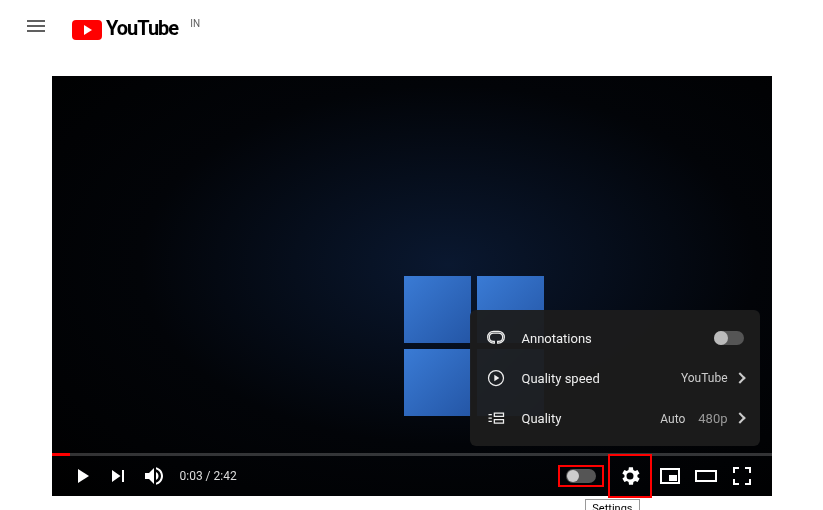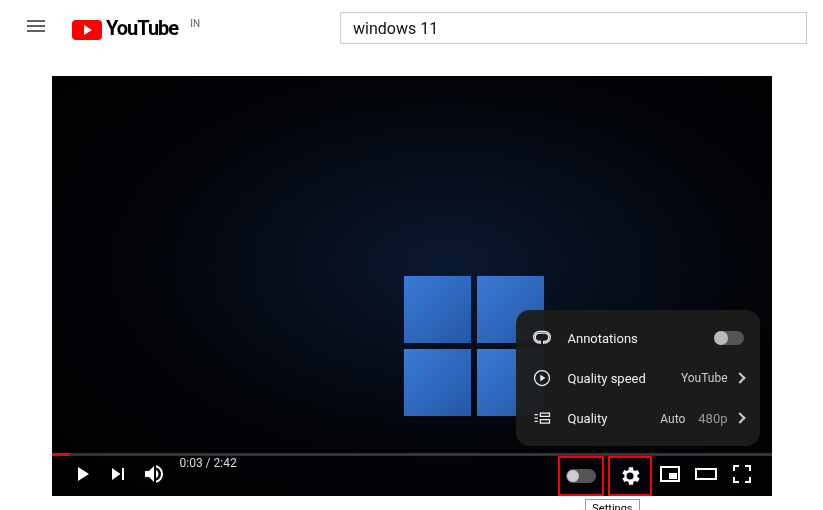--- a/index.html
+++ b/index.html
@@ -13,31 +13,31 @@
 .logo-icon::after{content:"";border-left:8px solid #fff;border-top:5px solid transparent;border-bottom:5px solid transparent;margin-left:2px}
 .logo-text{font-size:20px;font-weight:bold;letter-spacing:-1px}
 .country{font-size:10px;color:#606060;margin-left:12px;margin-top:-10px}
 .search-box{margin-left:140px;flex:1;max-width:500px;height:32px;border:1px solid #ccc;padding:4px 12px;font-size:16px;color:#111}
 .player-wrap{display:flex;justify-content:center;padding:20px 0 0}
 .player{width:720px;height:420px;background:#000;position:relative;background:radial-gradient(ellipse at 55% 45%,#0a1830 0%,#020408 55%,#000 100%)}
 .win-logo{position:absolute;left:352px;top:200px;width:140px;height:140px;display:grid;grid-template-columns:1fr 1fr;grid-template-rows:1fr 1fr;gap:6px}
 .win-logo div{background:linear-gradient(135deg,#3a7bd5,#2456a6)}
 .progress-bar{position:absolute;bottom:40px;left:0;right:0;height:3px;background:rgba(255,255,255,0.2)}
 .progress-fill{height:100%;width:18px;background:#ff0000}
-.controls{position:absolute;bottom:0;left:0;right:0;height:40px;display:flex;padding:0 12px;color:#fff}
+.controls{position:absolute;bottom:0;left:0;right:0;height:40px;display:flex;align-items:center;padding:0 12px;color:#fff}
 .ctrl-btn{width:36px;height:36px;display:flex;align-items:center;justify-content:center;cursor:pointer}
 .ctrl-btn svg{width:24px;height:24px;fill:#fff}
 .time{font-size:12px;margin-left:8px;color:#ddd}
 .spacer{flex:1}
 .highlight-box{border:2px solid #ff0000;display:flex;align-items:center;padding:2px}
 .mini-toggle{width:30px;height:14px;background:#555;border-radius:8px;position:relative;margin:0 4px}
 .mini-toggle::after{content:"";position:absolute;width:12px;height:12px;background:#ccc;border-radius:50%;top:1px;left:1px}
 .mini-toggle .bars{position:absolute;left:3px;top:3px;display:flex;gap:1px}
 .mini-toggle .bars span{width:1.5px;height:8px;background:#888}
-.settings-menu{position:absolute;right:12px;bottom:50px;width:244px;background:rgba(28,28,28,0.95);border-radius:14px;padding:8px 0}
+.settings-menu{position:absolute;right:12px;bottom:50px;width:290px;background:rgba(28,28,28,0.95);border-radius:6px;padding:8px 0}
 .menu-row{display:flex;align-items:center;padding:10px 16px;color:#eee;font-size:13px;cursor:pointer}
 .menu-row svg{width:20px;height:20px;fill:#eee;margin-right:16px}
 .menu-row .label{flex:1}
 .menu-row .value{color:#ccc;font-size:12px;margin-right:8px}
 .menu-row .sub{color:#999;font-size:13px;margin-left:10px}
 .chevron{width:8px;height:8px;border-top:2px solid #ccc;border-right:2px solid #ccc;transform:rotate(45deg)}
 .toggle{width:30px;height:14px;background:#555;border-radius:8px;position:relative}
 .toggle::after{content:"";position:absolute;width:14px;height:14px;background:#bbb;border-radius:50%;top:0;left:0}
 .tooltip{position:absolute;bottom:-22px;right:132px;background:#fff;border:1px solid #999;padding:2px 6px;font-size:11px;color:#000}
 </style>
@@ -50,21 +50,20 @@
         <path d="M3 18h18v-2H3v2zm0-5h18v-2H3v2zm0-7v2h18V6H3z" fill="#606060"></path>
       </svg>
   </div>
   <div class="logo-area">
     <div class="logo">
       <div class="logo-icon"></div>
       <span class="logo-text">YouTube</span>
     </div>
     <span class="country">IN</span>
   </div>
-  <input class="search-box" value="windows 11" style="">
 </div>
 
 <div class="player-wrap">
   <div class="player">
     <div class="win-logo">
       <div></div>
         <div></div>
         <div></div>
         <div></div>
     </div>

